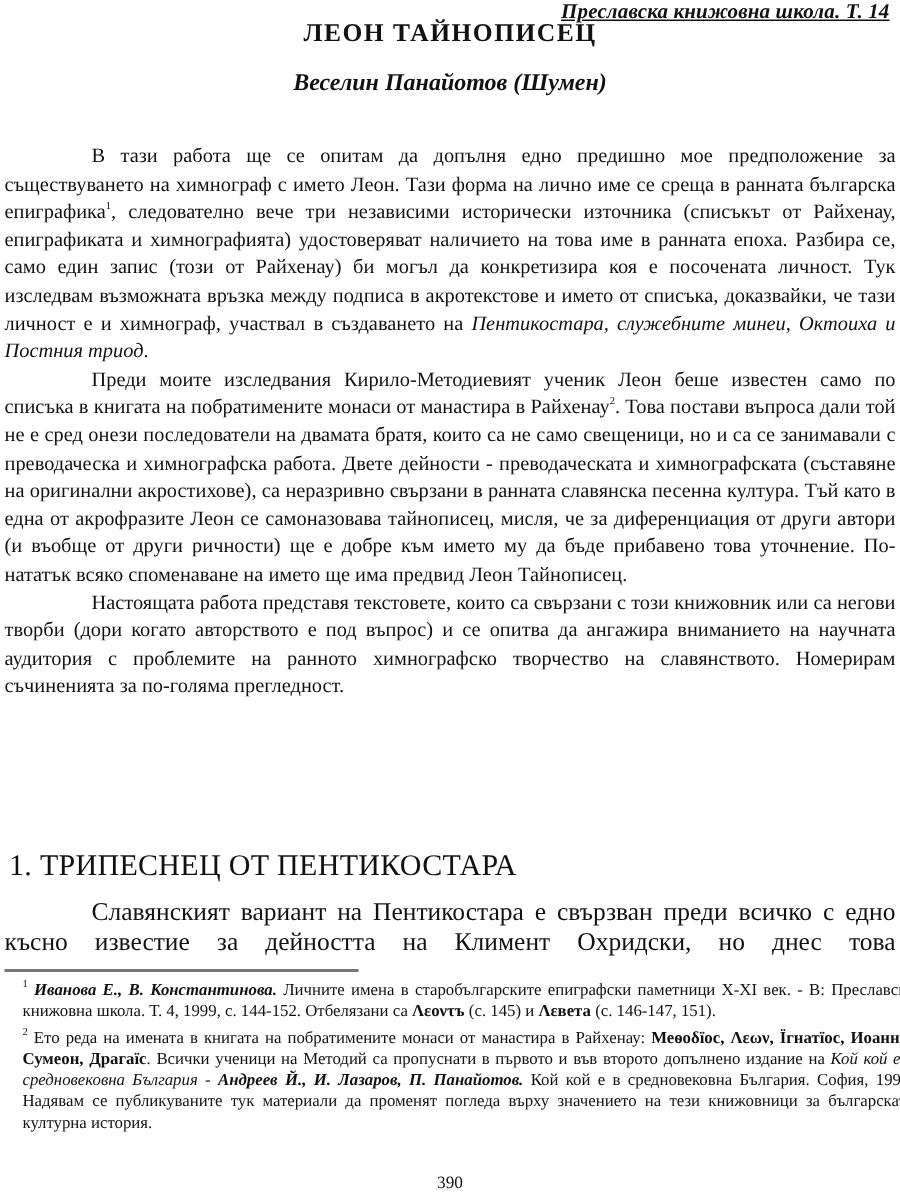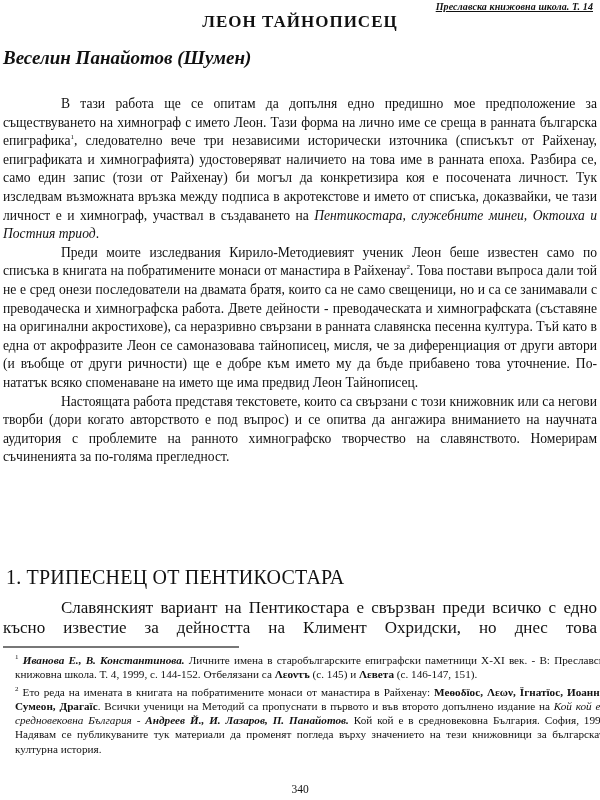--- a/index.html
+++ b/index.html
@@ -19,43 +19,43 @@
       position: absolute;
       left: 3px;
       top: 0;
       width: 594px;
       height: 800px;
     }
     .running-header {
       position: absolute;
       right: 4px;
       top: 1px;
-      font-size: 10px;
+      font-size: 14px;
       font-style: italic;
       font-weight: bold;
       text-decoration: underline;
       letter-spacing: 0.1px;
     }
     .title {
       position: absolute;
       left: 0;
       right: 0;
       top: 12px;
       text-align: center;
       font-size: 17px;
       font-weight: bold;
       letter-spacing: 1px;
     }
     .author {
       position: absolute;
       left: 0;
       right: 0;
       top: 47px;
-      text-align: left;
-      font-size: 19px;
+      text-align: center;
+      font-size: 16px;
       font-weight: bold;
       font-style: italic;
     }
     .body-text {
       position: absolute;
       left: 0;
       top: 95px;
       width: 594px;
       font-size: 13.6px;
       line-height: 18.6px;
@@ -156,15 +156,15 @@
     <p>Славянският вариант на Пентикостара е свързван преди всичко с едно късно известие за дейността на Климент Охридски, но днес това</p>
   </div>
 
   <div class="footnote-rule"></div>
 
   <div class="footnotes">
     <p><sup>1</sup> <span class="b-i">Иванова Е., В. Константинова.</span><span> Личните имена в старобългарските епиграфски паметници X-XI век. - В: Преславска книжовна школа. Т. 4, 1999, с. 144-152. Отбелязани са </span><span class="b">Λεοντъ</span><span> (с. 145) и </span><span class="b">Λεвета</span><span> (с. 146-147, 151).</span></p>
     <p><sup>2</sup><span> Ето реда на имената в книгата на побратимените монаси от манастира в Райхенау: </span><span class="b">Меѳоδїос, Λεων, Їгнатїос, Иоаннн, Сумеон, Драгаїс</span><span>. Всички ученици на Методий са пропуснати в първото и във второто допълнено издание на </span><span class="i">Кой кой е в средновековна България</span><span class="i"> - </span><span class="b-i">Андреев Й., И. Лазаров, П. Панайотов.</span><span> Кой кой е в средновековна България. София, 1999. Надявам се публикуваните тук материали да променят погледа върху значението на тези книжовници за българската културна история.</span></p>
   </div>
 
-  <div class="page-number">340</div>
+  <div class="page-number">390</div>
 
 </div>
 
 </body></html>

